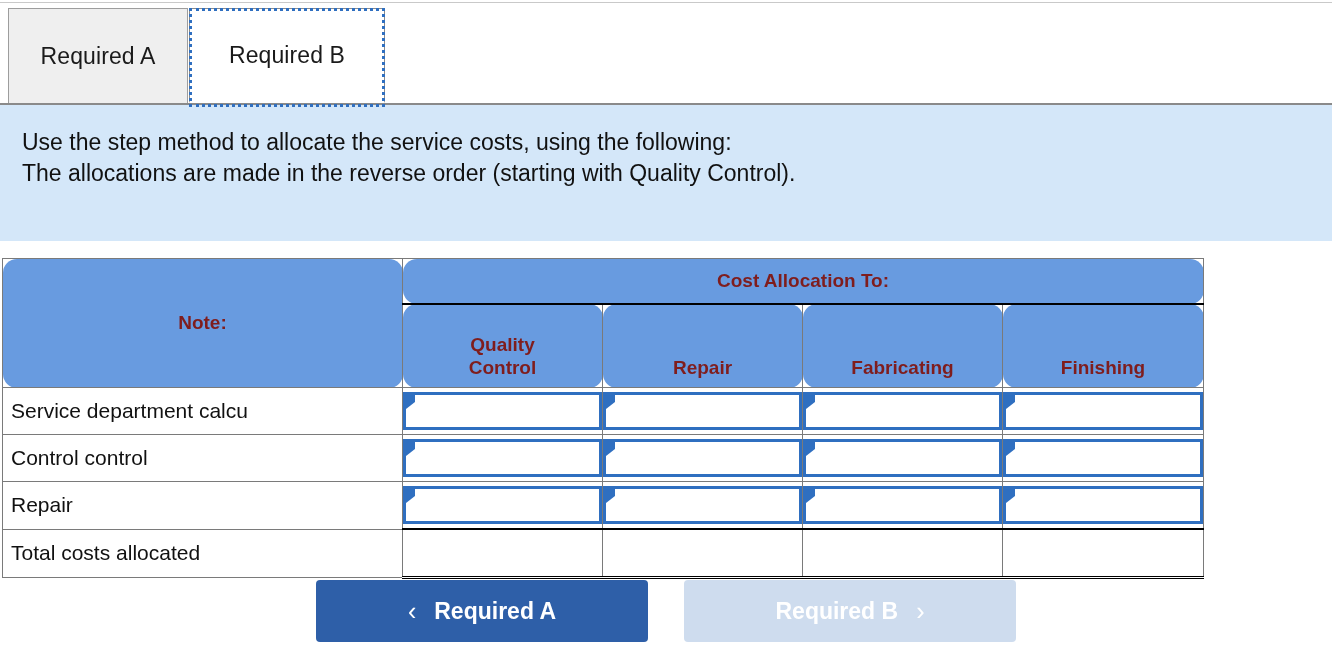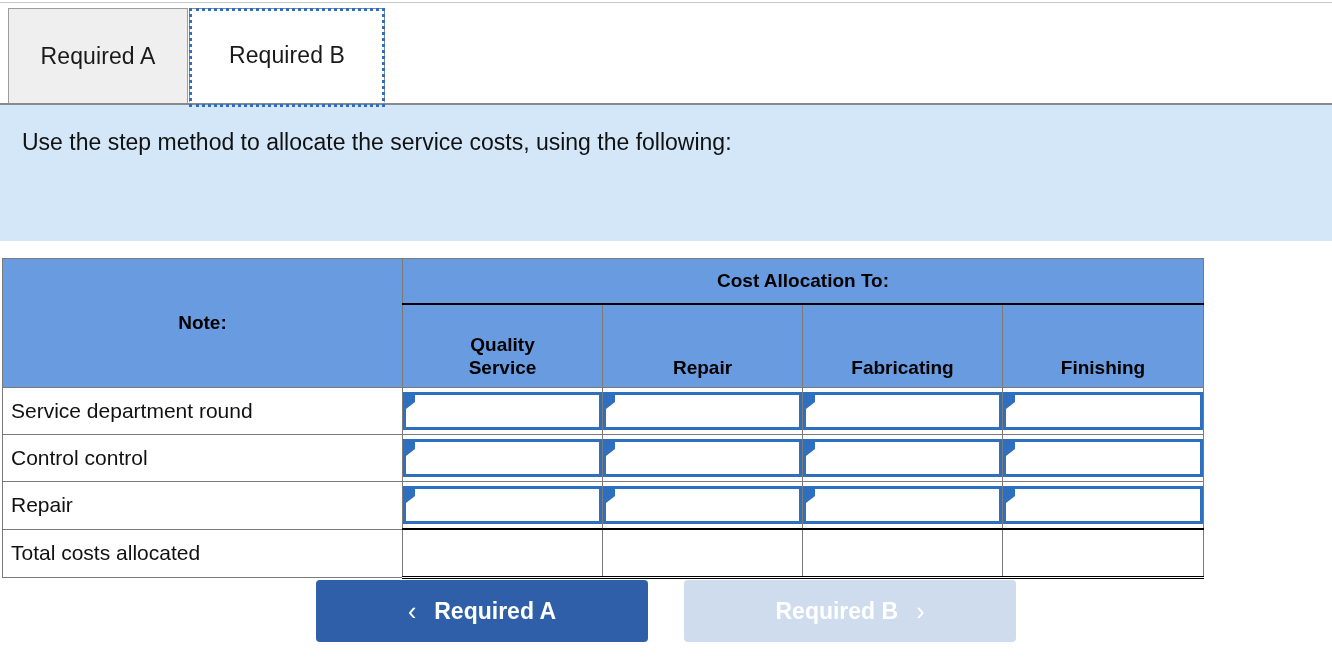--- a/index.html
+++ b/index.html
@@ -117,21 +117,22 @@
   col.c-qc       { width: 200px; }
   col.c-rep      { width: 200px; }
   col.c-fab      { width: 200px; }
   col.c-fin      { width: 201px; }
 
   .hdr {
     background: #689be0;
     font-weight: bold;
     font-size: 19px;
     text-align: center;
-    color: #000000;
+    color: #7f1d1d;
+    border-radius: 14px;
   }
   .hdr-from {
     height: 120px;
     vertical-align: middle;
   }
   .hdr-cost {
     height: 44px;
     vertical-align: middle;
     border-bottom: 2px solid #000000 !important;
   }
@@ -236,47 +237,48 @@
     <span>Required A</span>
   </div>
   <div class="tab tab-b">
     <span>Required B</span>
   </div>
   <div class="tab-b-focus"></div>
 </div>
 
 <div class="instructions">
   <div class="instr-line">Use the step method to allocate the service costs, using the following:</div>
+  <div class="instr-line">The allocations are made in the reverse order (starting with Quality Control).</div>
 </div>
 
 <table class="alloc-table">
   <colgroup>
     <col class="c-from">
       <col class="c-qc">
       <col class="c-rep">
       <col class="c-fab">
       <col class="c-fin">
   </colgroup>
   <tbody>
     <tr>
       <td class="hdr hdr-from" rowspan="2">Note:</td>
       <td class="hdr hdr-cost" colspan="4">Cost Allocation To:</td>
     </tr>
     <tr>
       <td class="hdr hdr-sub">
         <div>Quality</div>
-        <div>Service</div>
+        <div>Control</div>
       </td>
       <td class="hdr hdr-sub">Repair</td>
       <td class="hdr hdr-sub">Fabricating</td>
       <td class="hdr hdr-sub">Finishing</td>
     </tr>
 
     <tr>
-      <td class="row-label">Service department round</td>
+      <td class="row-label">Service department calcu</td>
       <td class="cell-input">
           <div class="input-box"></div>
         </td>
       <td class="cell-input">
           <div class="input-box"></div>
         </td>
       <td class="cell-input">
           <div class="input-box"></div>
         </td>
       <td class="cell-input">

